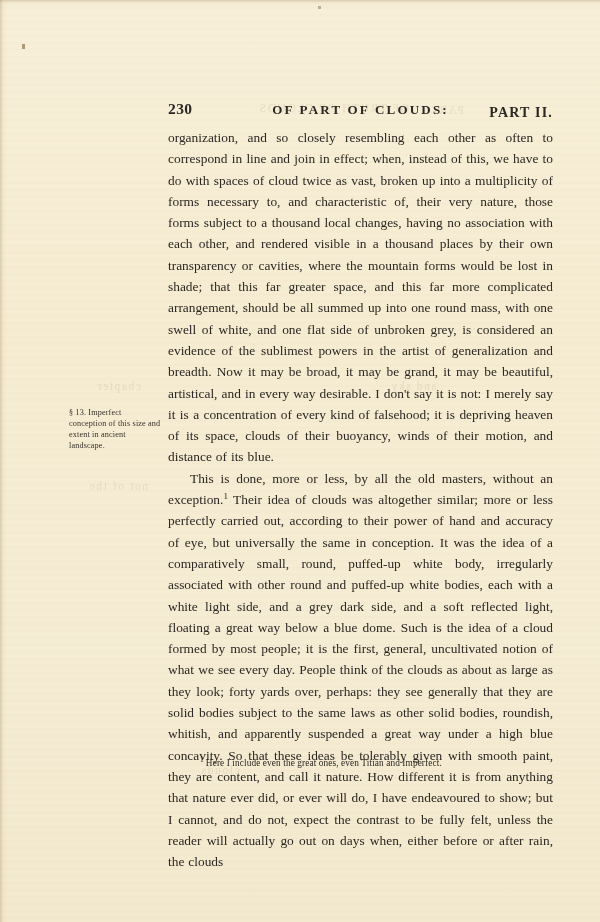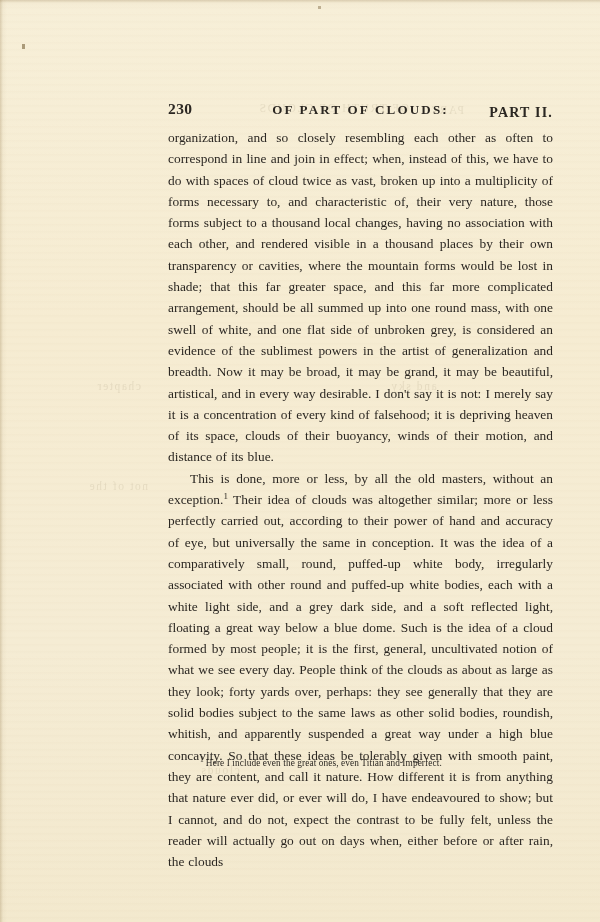--- a/index.html
+++ b/index.html
@@ -156,19 +156,20 @@
     <span class="folio">230</span>
     <span class="runtitle">OF PART OF CLOUDS:</span>
     <span class="partlabel">PART II.</span>
   </div>
 
   <div class="textblock">
     <p>organization, and so closely resembling each other as often to correspond in line and join in effect; when, instead of this, we have to do with spaces of cloud twice as vast, broken up into a multiplicity of forms necessary to, and characteristic of, their very nature, those forms subject to a thousand local changes, having no association with each other, and rendered visible in a thousand places by their own transparency or cavities, where the mountain forms would be lost in shade; that this far greater space, and this far more complicated arrangement, should be all summed up into one round mass, with one swell of white, and one flat side of unbroken grey, is considered an evidence of the sublimest powers in the artist of generalization and breadth.  Now it may be broad, it may be grand, it may be beautiful, artistical, and in every way desirable.  I don't say it is not: I merely say it is a concentration of every kind of falsehood; it is depriving heaven of its space, clouds of their buoyancy, winds of their motion, and distance of its blue.</p>
     <p><span>This is done, more or less, by all the old masters, without an exception.</span><span class="fnref">1</span><span>  Their idea of clouds was altogether similar; more or less perfectly carried out, according to their power of hand and accuracy of eye, but universally the same in conception.  It was the idea of a comparatively small, round, puffed-up white body, irregularly associated with other round and puffed-up white bodies, each with a white light side, and a grey dark side, and a soft reflected light, floating a great way below a blue dome.  Such is the idea of a cloud formed by most people; it is the first, general, uncultivated notion of what we see every day.  People think of the clouds as about as large as they look; forty yards over, perhaps: they see generally that they are solid bodies subject to the same laws as other solid bodies, roundish, whitish, and apparently suspended a great way under a high blue concavity.  So that these ideas be tolerably given with smooth paint, they are content, and call it nature.  How different it is from anything that nature ever did, or ever will do, I have endeavoured to show; but I cannot, and do not, expect the contrast to be fully felt, unless the reader will actually go out on days when, either before or after rain, the clouds</span></p>
   </div>
 
+  <div class="sidenote">§ 13. Imperfect conception of this size and extent in ancient landscape.</div>
 
   <div class="footnote">
     <span class="fnmark">1</span><span>Here I include even the great ones, even Titian and Imperfect.</span>
   </div>
 
   <div class="grain"></div>
 </div>
 
 </body></html>

